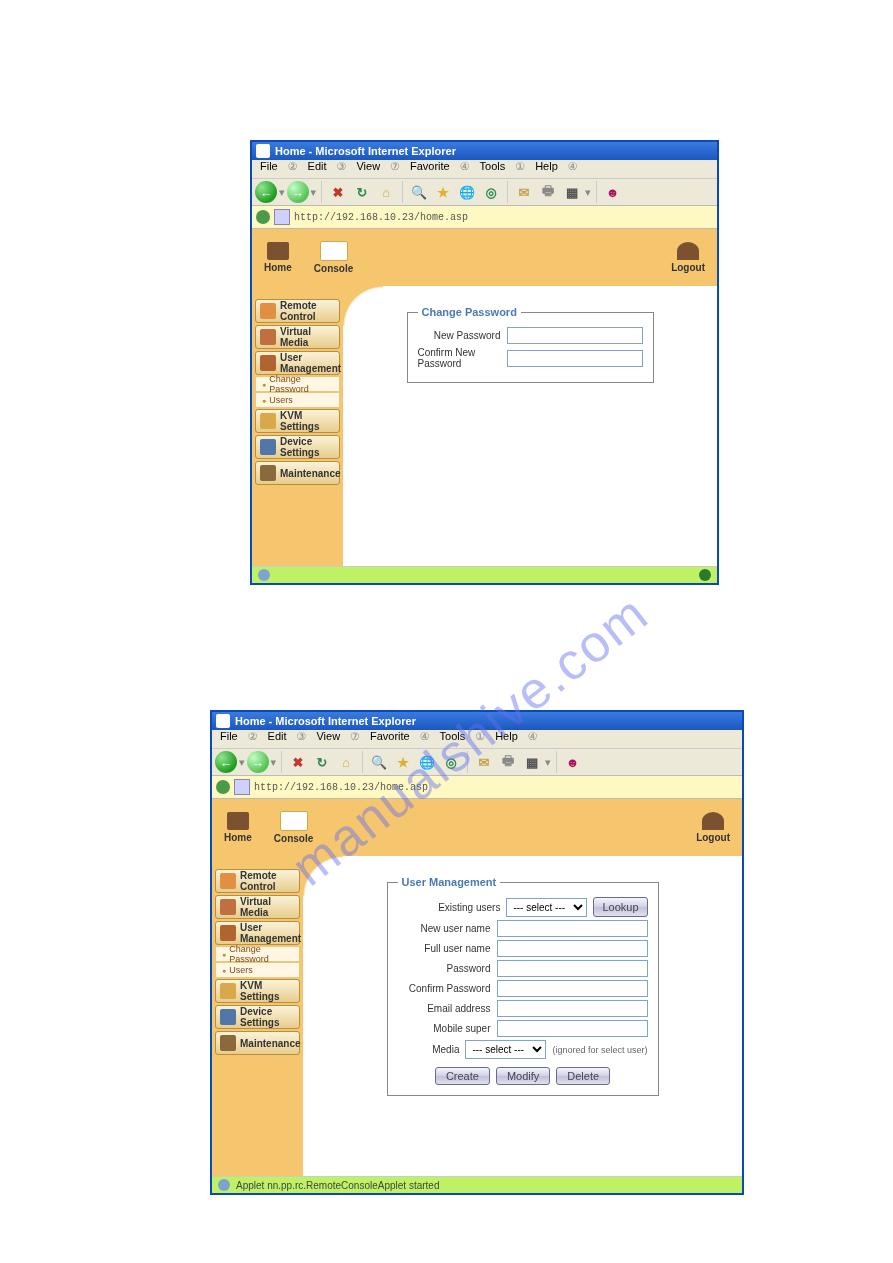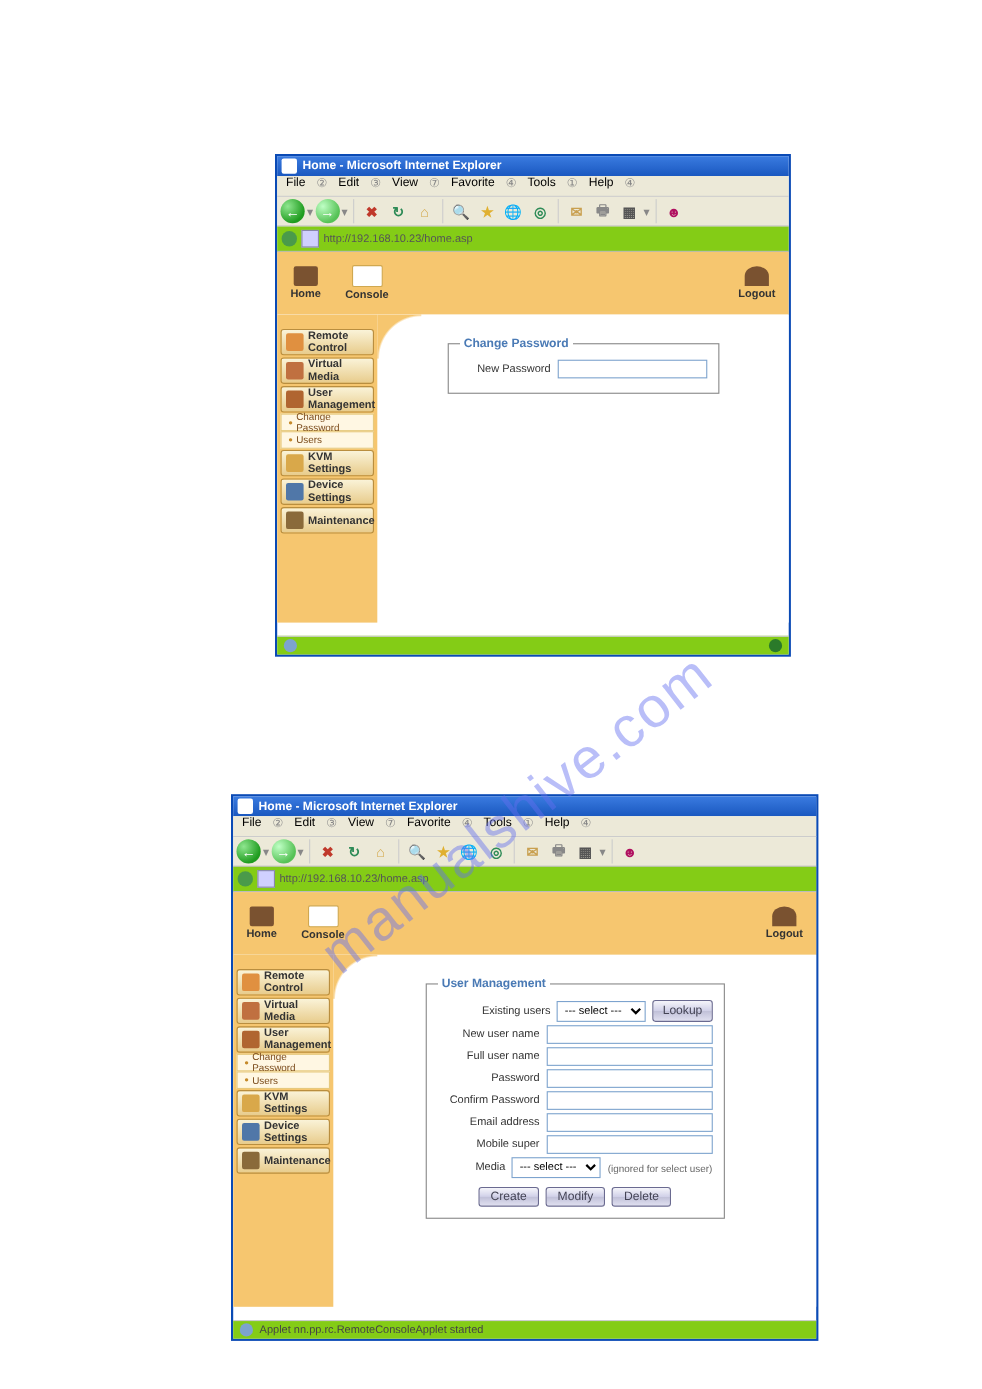--- a/index.html
+++ b/index.html
@@ -69,27 +69,28 @@
   .tb-round {
     width: 22px;
     height: 22px;
     border-radius: 50%;
     background: radial-gradient(circle at 30% 30%, #8fe68f 0%, #1f9c1f 70%);
     color: #fff;
   }
   .tb-round.lite { background: radial-gradient(circle at 30% 30%, #bfffc5 0%, #56c256 70%); }
   .tb-sep { width:1px; height:22px; background:#ccc; margin:0 3px; }
   .addressbar {
-    background: #84cc16;
+    background: #fef9c3;
     height: 22px;
     display: flex;
     align-items: center;
     padding: 0 4px;
     gap: 4px;
     border-bottom: 1px solid #bbb;
+    font-family: Liberation Mono, monospace;
   }
   .addressbar .addr-icon {
     width: 14px; height: 14px;
   }
   .addressbar .url {
     font-size: 10px;
     color: #555;
   }
   .topbtns {
     background: #f6c66f;
@@ -224,30 +225,29 @@
     background: linear-gradient(#f5f5fa 0%, #d0d0e8 50%, #c0c0d8 51%, #e0e0f0 100%);
     border: 1px solid #6a6a90;
     border-radius: 3px;
     font-size: 11px;
     color: #445;
     font-family: inherit;
   }
   .btnrow { text-align: center; margin-top: 8px; display:flex; gap:6px; justify-content:center;}
   .note { font-size: 9px; color: #666; }
   .statusbar {
-    background: #84cc16;
+    background: #bef264;
     height: 16px;
     border-top: 1px solid #ccc;
     display: flex;
     align-items: center;
     padding: 0 6px;
     font-size: 10px;
     color: #444;
     gap: 6px;
-    margin-top: 12px;
   }
   .statusbar .s-icon { width:12px; height:12px; background:#7da3ce; border-radius:50%; }
   .watermark {
     position: absolute;
     pointer-events: none;
     color: rgba(100,110,240,0.45);
     font-size: 52px;
     font-family: Arial, sans-serif;
     letter-spacing: 2px;
     transform: rotate(-38deg);
@@ -358,20 +358,24 @@
               <span class="si-icon" style="background:#8a6a3a"></span>
               <span>Maintenance</span>
             </div>
         </div>
         <div class="content">
           <div class="corner"></div>
           <fieldset class="formbox">
             <legend>Change Password</legend>
             <div class="frow">
               <label>New Password</label>
+              <input type="password" style="">
+            </div>
+            <div class="frow">
+              <label>Confirm New Password</label>
               <input type="password" style="">
             </div>
           </fieldset>
         </div>
       </div>
     </div>
     <div class="statusbar">
       <span class="s-icon"></span>
       <span style="flex:1"></span>
       <span style="width:12px;height:12px;background:#2a7a2a;border-radius:50%"></span>

